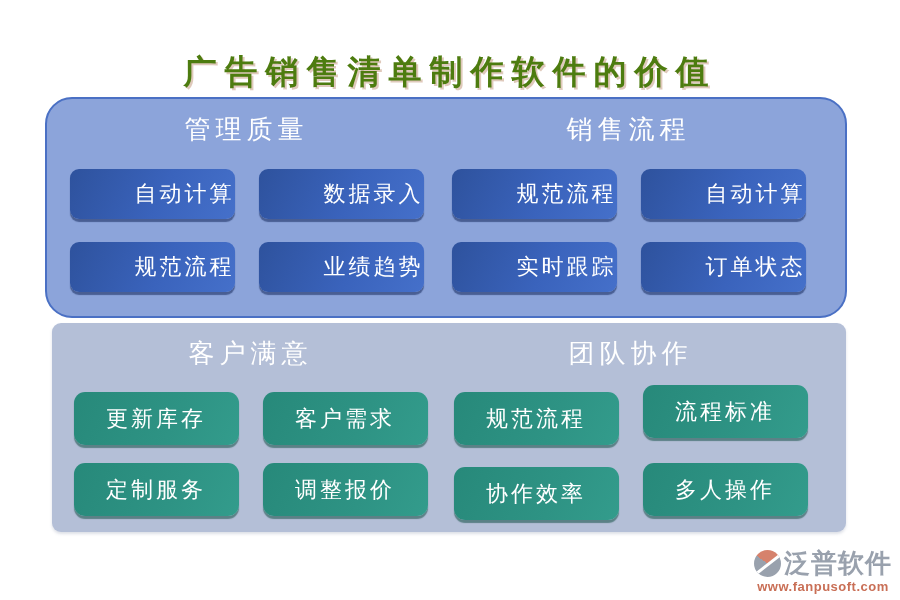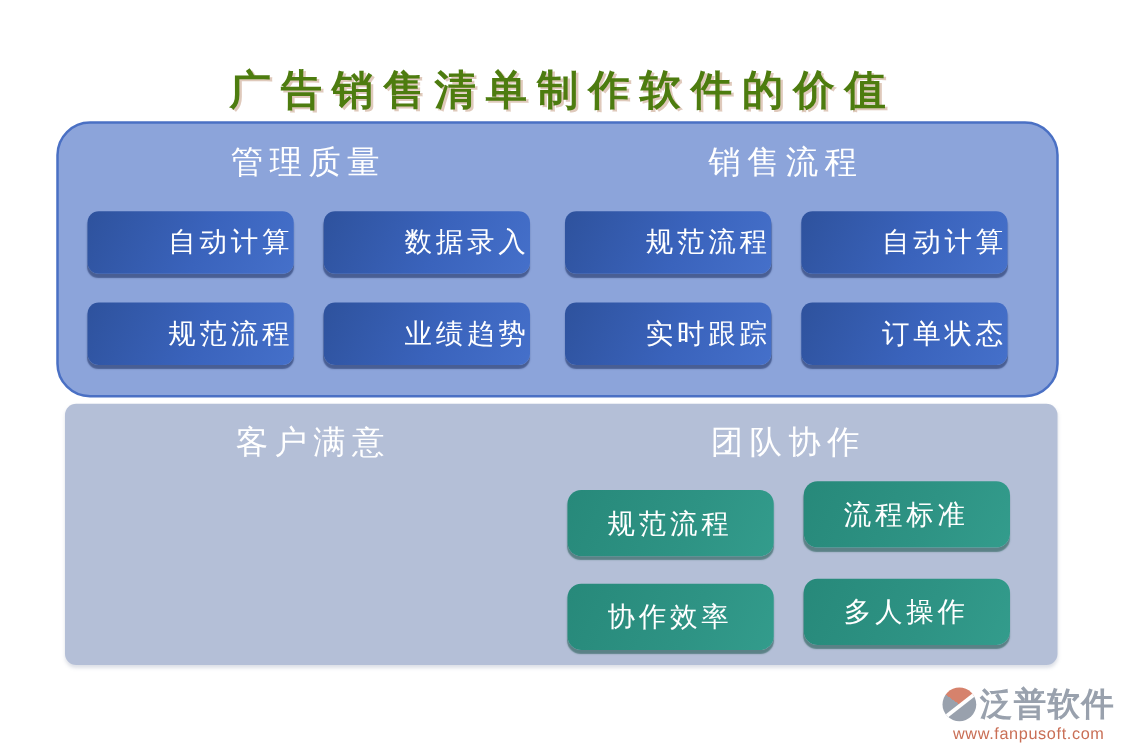--- a/index.html
+++ b/index.html
@@ -76,21 +76,21 @@
   }
   .logo::after{
     content:"";position:absolute;left:-4px;top:13px;width:36px;height:3px;
     background:#ffffff;transform:rotate(-38deg);
   }
   .brand{
     font-size:26px;font-weight:bold;color:#99A1AD;letter-spacing:1px;
   }
   .url{
     margin-top:-2px;font-family:"Liberation Sans","DejaVu Sans",sans-serif;
-    font-size:13px;font-weight:normal;color:#C96F56;letter-spacing:0.5px;
+    font-size:13px;font-weight:bold;color:#C96F56;letter-spacing:0.5px;
   }
 </style>
 </head>
 <body>
 
 <div class="stage">
 
   <h1 class="title">广告销售清单制作软件的价值</h1>
 
   <section class="panel top">
@@ -110,20 +110,26 @@
         <button class="btn blue">自动计算</button>
         <button class="btn blue">实时跟踪</button>
         <button class="btn blue">订单状态</button>
       </div>
     </div>
   </section>
 
   <section class="panel bottom">
     <div class="half">
       <div class="section-header">客户满意</div>
+      <div class="grid">
+        <button class="btn green">更新库存</button>
+        <button class="btn green">客户需求</button>
+        <button class="btn green">定制服务</button>
+        <button class="btn green">调整报价</button>
+      </div>
     </div>
     <div class="half shift">
       <div class="section-header">团队协作</div>
       <div class="grid">
         <button class="btn green">规范流程</button>
         <button class="btn green">流程标准</button>
         <button class="btn green">协作效率</button>
         <button class="btn green">多人操作</button>
       </div>
     </div>

